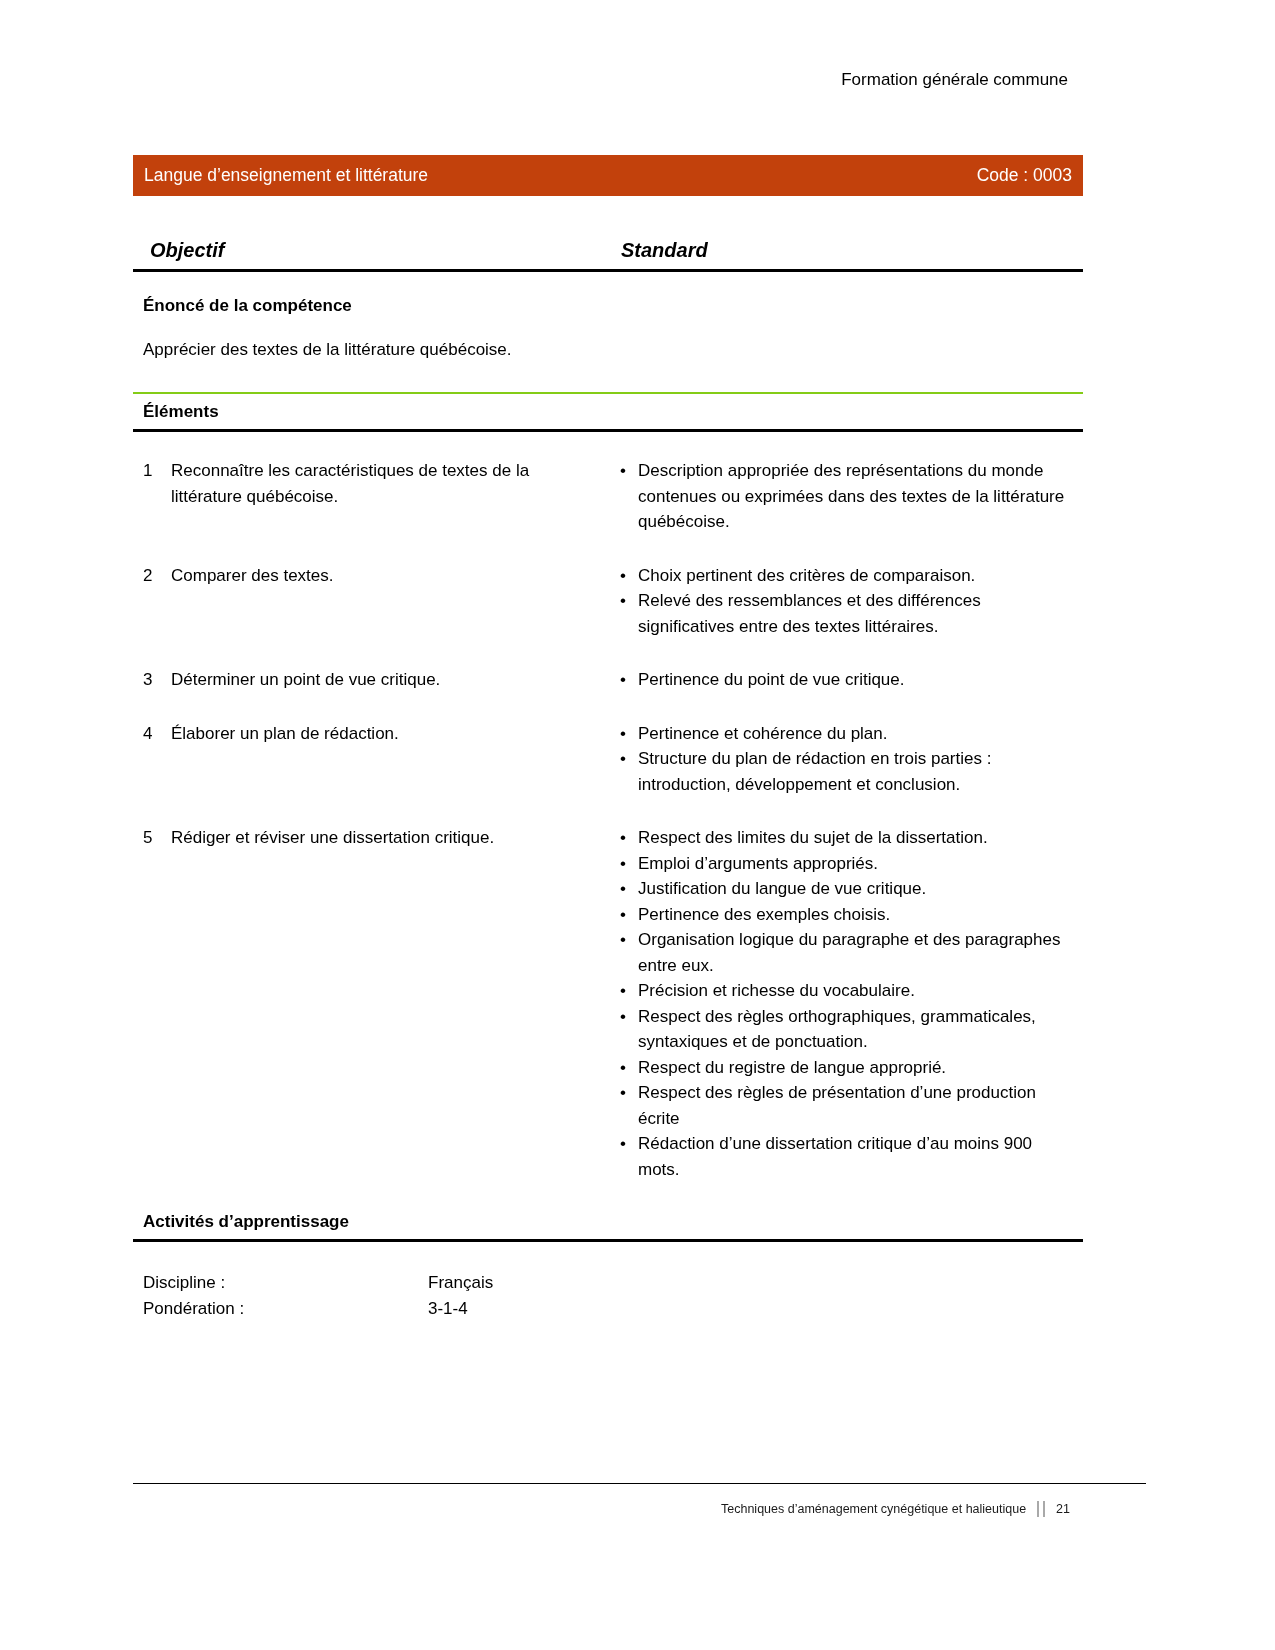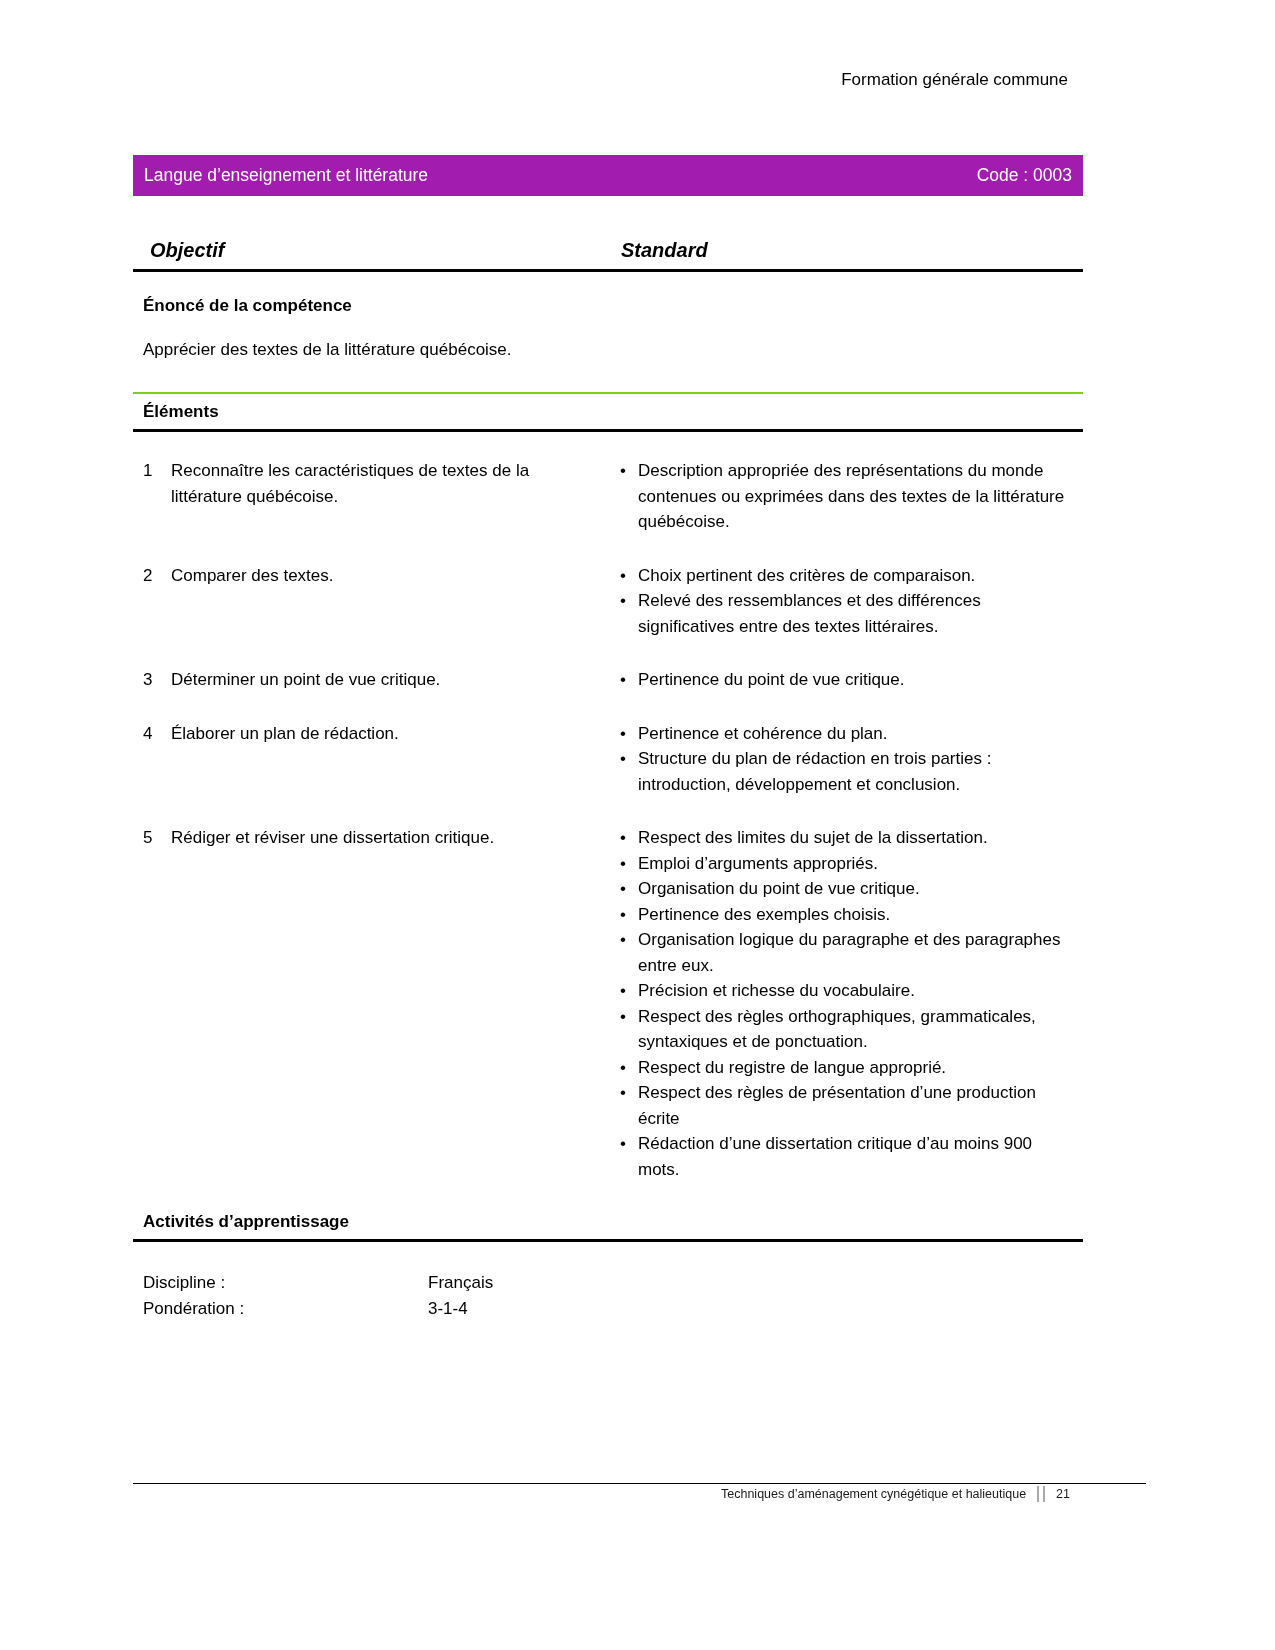--- a/index.html
+++ b/index.html
@@ -12,21 +12,21 @@
   }
   .page { position: absolute; inset: 0; background: #fff; }
 
   .top-right {
     position: absolute; top: 70px; left: 133px; width: 935px;
     text-align: right; color: #000000; font-size: 17px;
   }
 
   .banner {
     position: absolute; top: 155px; left: 133px; width: 950px; height: 41px;
-    background: #a21caf; color: #fff;
+    background: #c2410c; color: #fff;
     display: flex; justify-content: space-between; align-items: center;
     padding: 0 11px; font-size: 17.5px;
   }
 
   .main { position: absolute; top: 228px; left: 133px; width: 950px; }
 
   .obj-std {
     display: grid; grid-template-columns: 471px 1fr;
     padding-left: 17px;
     font-size: 20px; font-weight: bold; font-style: italic; margin-top: 11px;
@@ -54,21 +54,21 @@
 
   .activities { margin-top: 30px; }
   .act-h { font-weight: bold; font-size: 17px; padding-left: 10px; }
   .fields { margin-top: 28px; padding-left: 10px; }
   .frow { display: grid; grid-template-columns: 285px 1fr; font-size: 17px; line-height: 25.5px; }
 
   .footer { position: absolute; top: 1483px; left: 133px; width: 1013px; }
   .footer-line { height: 1px; background: #000; }
   .footer-row {
     display: flex; justify-content: flex-end; align-items: center;
-    gap: 11px; margin-top: 2px; padding-right: 76px;
+    gap: 11px; margin-top: 17px; padding-right: 76px;
     font-size: 12.5px; color: #1a1a1a;
   }
   .pagebar {
     width: 8px; height: 16px;
     border-left: 2.5px solid #a9a9a9; border-right: 2.5px solid #a9a9a9;
   }
 </style>
 </head>
 <body>
 
@@ -162,21 +162,21 @@
             <div class="citem">
               <span class="bullet">•</span>
               <span>Respect des limites du sujet de la dissertation.</span>
             </div>
             <div class="citem">
               <span class="bullet">•</span>
               <span>Emploi d’arguments appropriés.</span>
             </div>
             <div class="citem">
               <span class="bullet">•</span>
-              <span>Organisation du point de vue critique.</span>
+              <span>Justification du langue de vue critique.</span>
             </div>
             <div class="citem">
               <span class="bullet">•</span>
               <span>Pertinence des exemples choisis.</span>
             </div>
             <div class="citem">
               <span class="bullet">•</span>
               <span>Organisation logique du paragraphe et des paragraphes entre eux.</span>
             </div>
             <div class="citem">

